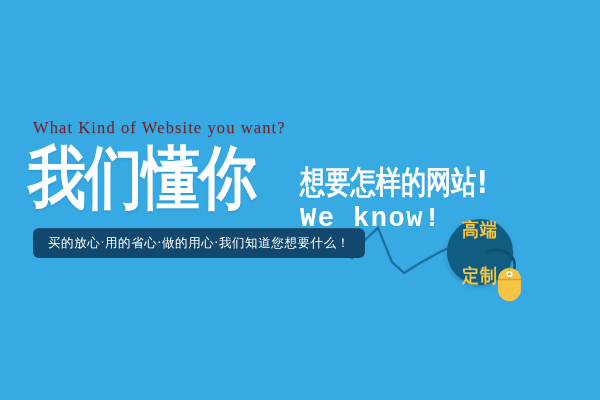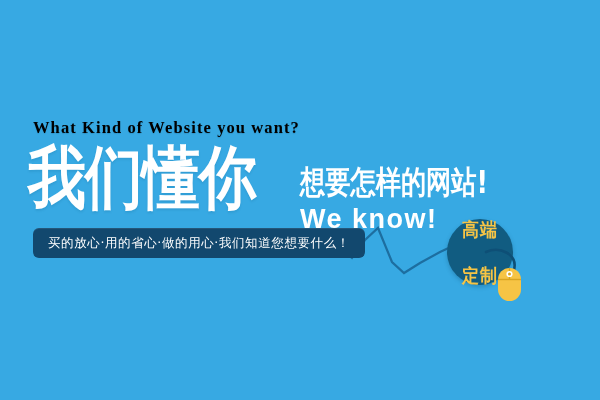--- a/index.html
+++ b/index.html
@@ -9,22 +9,22 @@
   }
   #banner{
     position:relative;width:600px;height:400px;
     background:#37a9e3;overflow:hidden;
   }
 
   
   #tagline{
     position:absolute;left:33px;top:118px;
     font-family:"Liberation Serif","DejaVu Serif",serif;
-    font-size:16.5px;font-weight:700;letter-spacing:1.1px;
-    color:#000000;white-space:nowrap;
+    font-size:16.5px;font-weight:400;letter-spacing:1.1px;
+    color:#7f1d1d;white-space:nowrap;
     text-shadow:0 1px 1px rgba(0,60,100,.18);
   }
 
   
   #headline{
     position:absolute;left:28px;top:143px;
     font-family:"DejaVu Sans","Liberation Sans",sans-serif;
     font-size:58px;line-height:58px;font-weight:900;
     color:#ffffff;white-space:nowrap;
     letter-spacing:-1px;
@@ -39,21 +39,21 @@
   }
   #rc-cn{
     font-family:"DejaVu Sans","Liberation Sans",sans-serif;
     font-size:26px;line-height:30px;font-weight:900;
     color:#ffffff;letter-spacing:0px;
     transform:scaleY(1.22) scaleX(.97);transform-origin:left top;
     display:block;
   }
   #rc-en{
     display:block;margin-top:10px;
-    font-family:Liberation Sans, sans-serif;
+    font-family:Liberation Mono, monospace;
     font-size:27px;line-height:30px;font-weight:700;
     color:#ffffff;letter-spacing:1.5px;
   }
 
   
   #subbar{
     position:absolute;left:33px;top:228px;
     height:30px;box-sizing:border-box;
     padding:9px 15px;display:flex;align-items:center;
     background:#12486e;border-radius:6px;

